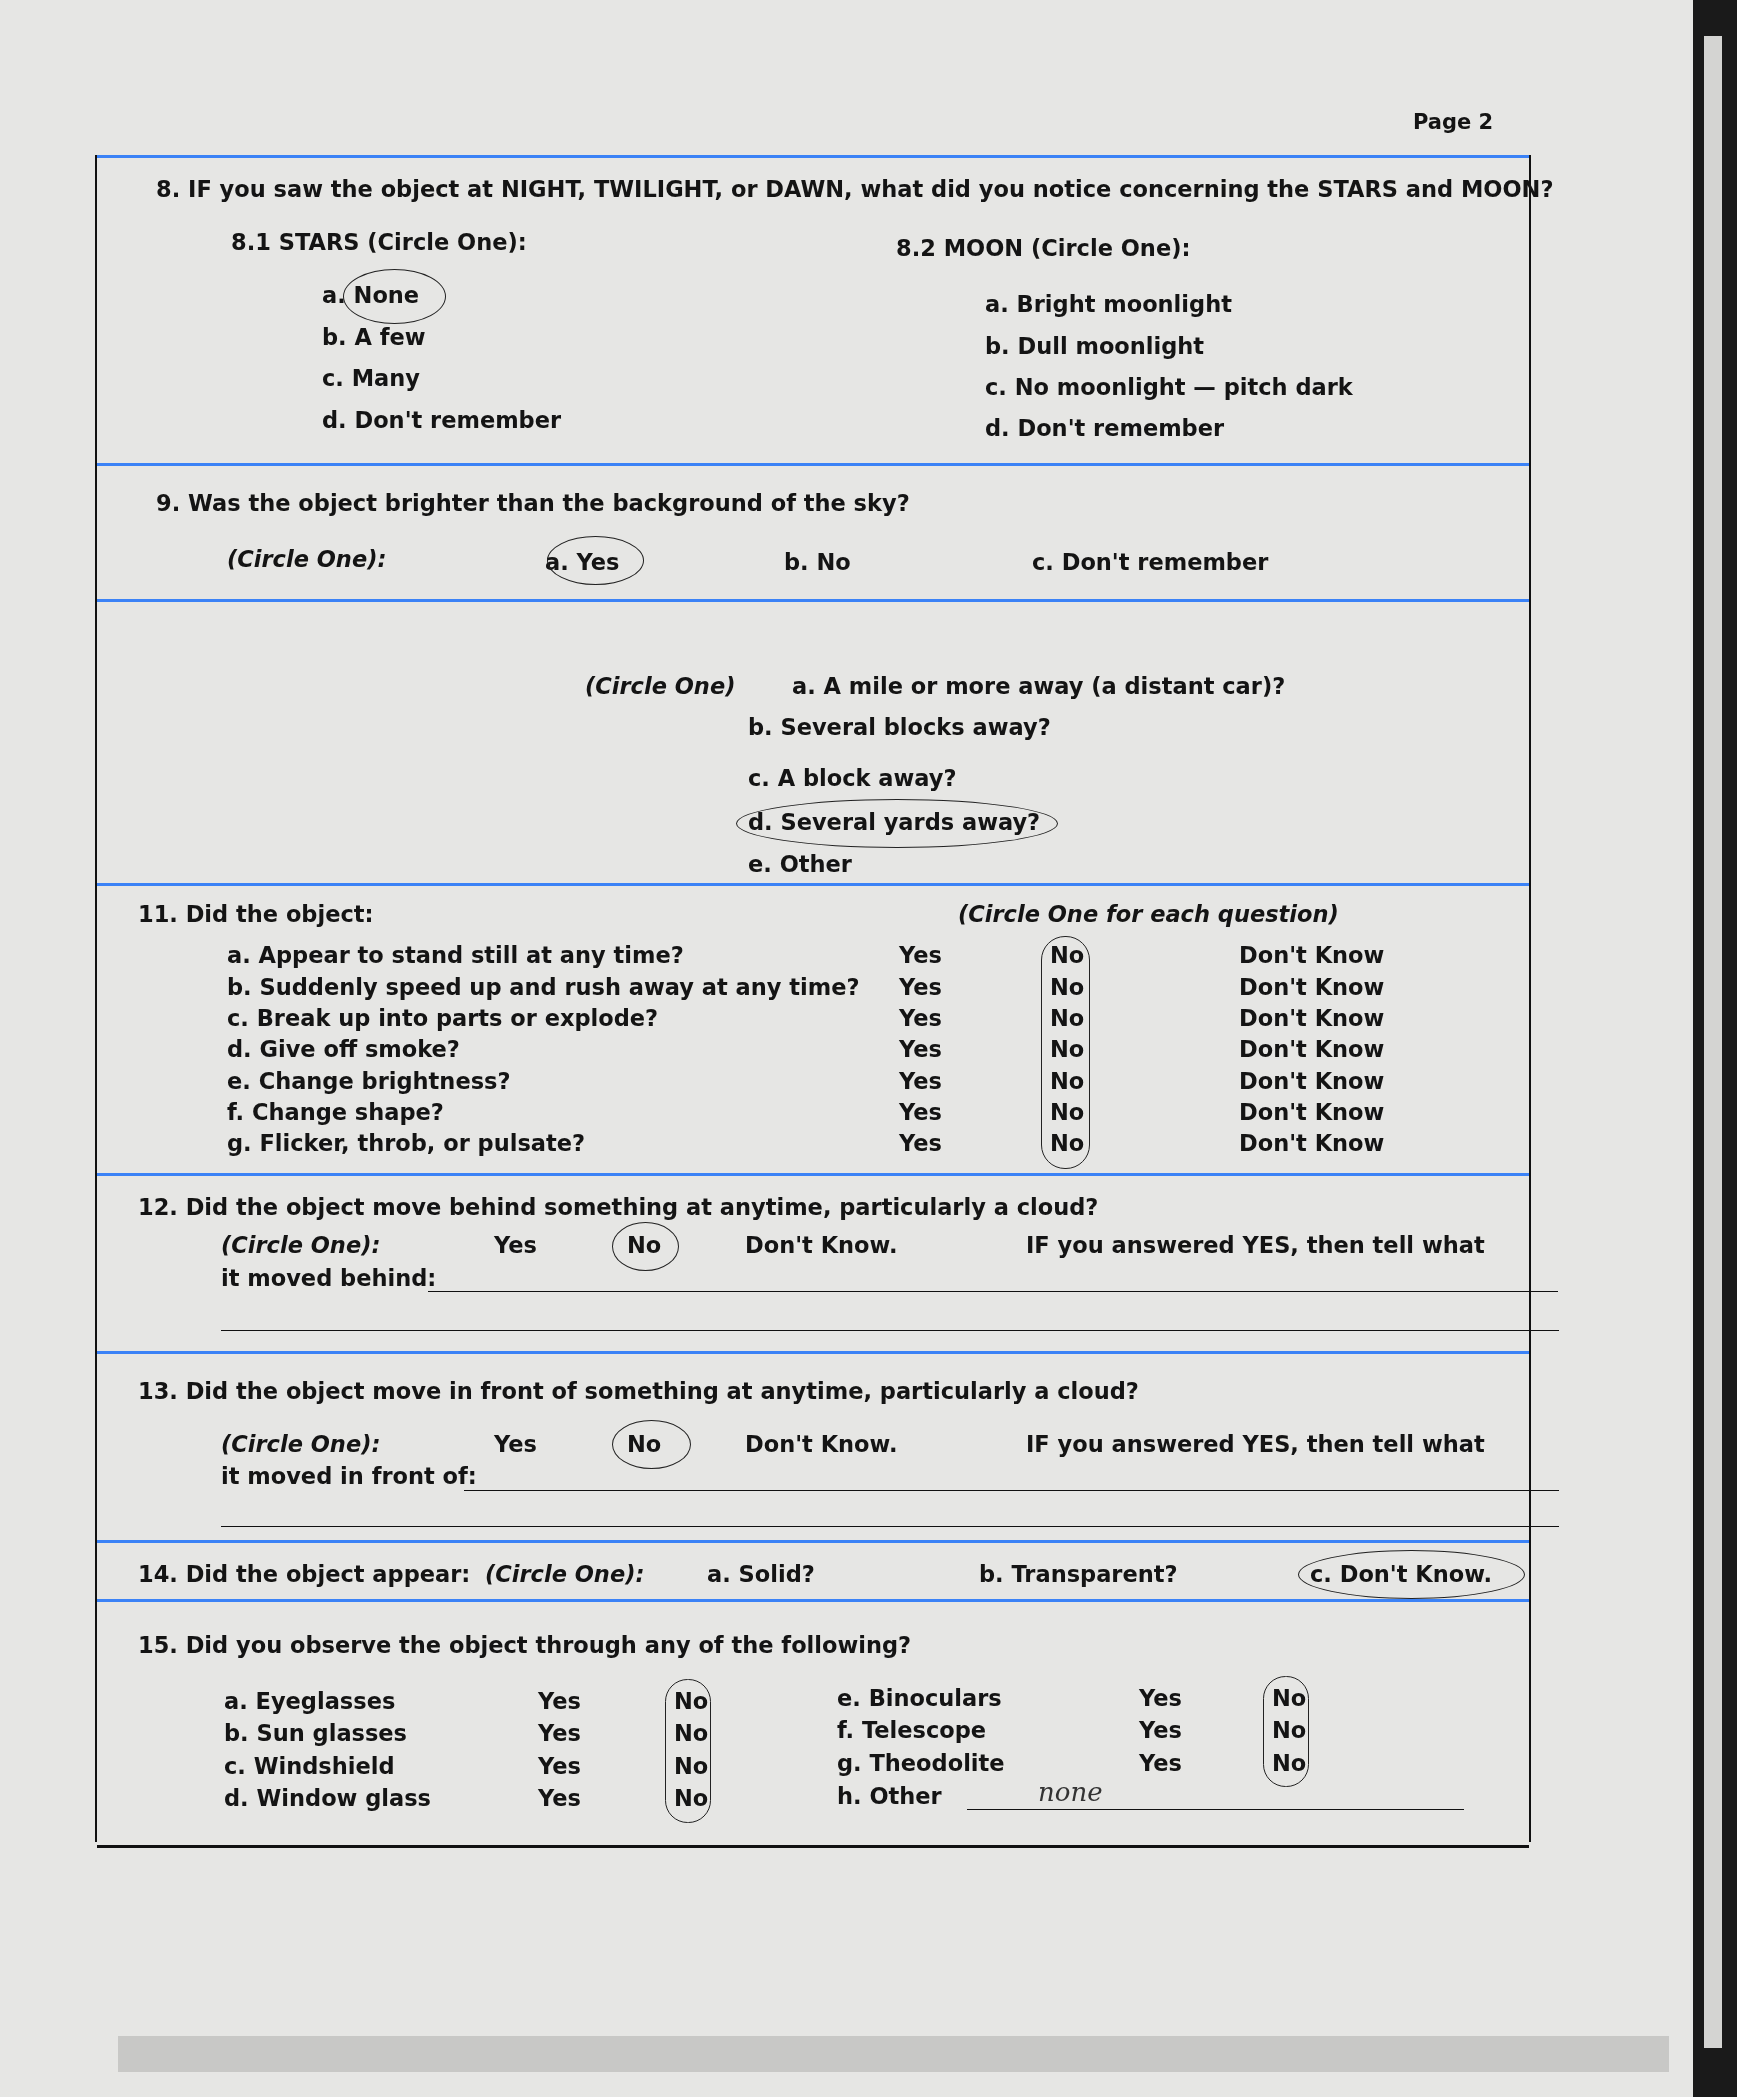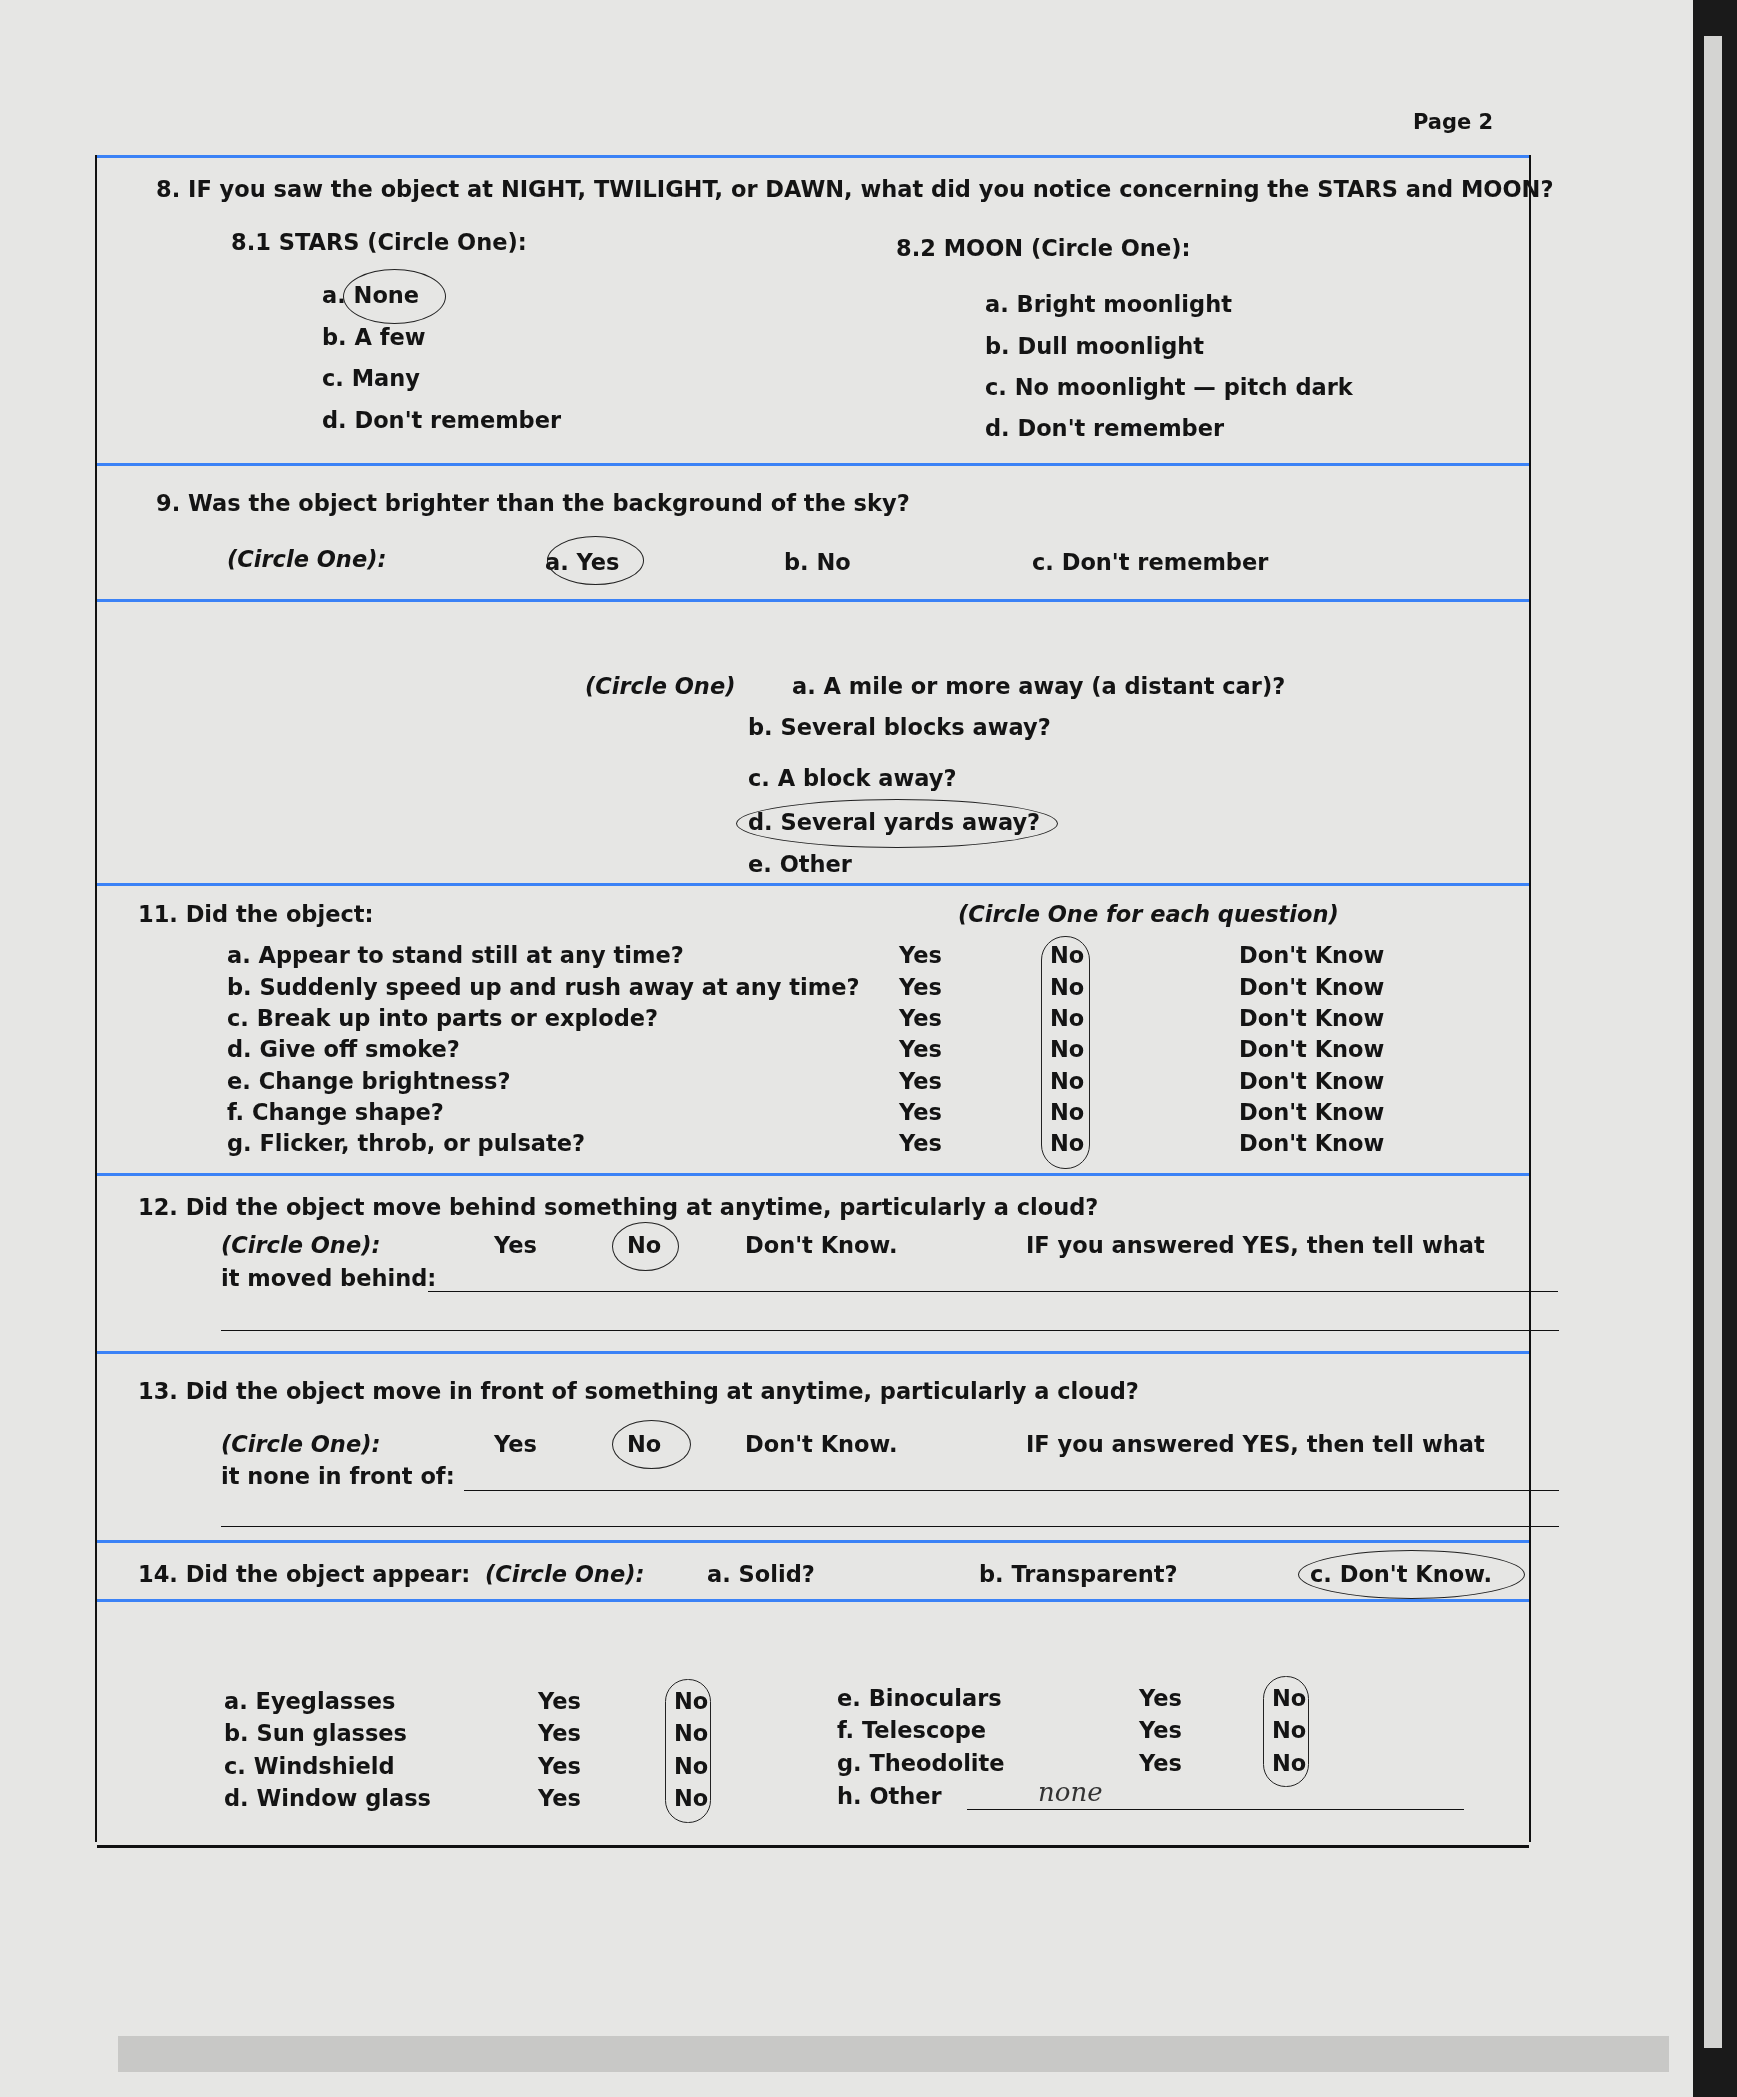--- a/index.html
+++ b/index.html
@@ -111,35 +111,36 @@
   </div>
 
   <div class="sec" style="top:1196px;height:189px;">
     <div class="t" style="left:41px;top:24px;">13.  Did the object move in front of something at anytime, particularly a cloud?</div>
     <div class="t it" style="left:124px;top:77px;">(Circle One):</div>
     <div class="t" style="left:397px;top:77px;">Yes</div>
     <div class="t" style="left:530px;top:77px;">No</div>
     <div class="circ" style="left:515px;top:66px;width:77px;height:47px;"></div>
     <div class="t" style="left:648px;top:77px;">Don't Know.</div>
     <div class="t" style="left:929px;top:77px;">IF you answered YES, then tell what</div>
-    <div class="t" style="left:124px;top:109px;">it none in front of:</div>
+    <div class="t" style="left:124px;top:109px;">it moved in front of:</div>
     <div class="line" style="left:367px;top:136px;width:1095px;"></div>
     <div class="line" style="left:124px;top:172px;width:1338px;"></div>
   </div>
 
   <div class="sec" style="top:1385px;height:59px;">
     <div class="t" style="left:41px;top:18px;">14.  Did the object appear:</div>
     <div class="t it" style="left:388px;top:18px;">(Circle One):</div>
     <div class="t" style="left:610px;top:18px;">a.  Solid?</div>
     <div class="t" style="left:882px;top:18px;">b.  Transparent?</div>
     <div class="t" style="left:1213px;top:18px;">c.  Don't Know.</div>
     <div class="circ" style="left:1201px;top:7px;width:225px;height:47px;"></div>
   </div>
 
   <div class="sec" style="top:1444px;height:243px;border-bottom:3px solid #111;">
+    <div class="t" style="left:41px;top:30px;">15.  Did you observe the object through any of the following?</div>
     <div class="t" style="left:127px;top:86px;">a.  Eyeglasses</div>
     <div class="t" style="left:127px;top:118px;">b.  Sun glasses</div>
     <div class="t" style="left:127px;top:151px;">c.  Windshield</div>
     <div class="t" style="left:127px;top:183px;">d.  Window glass</div>
     <div class="t" style="left:441px;top:86px;">Yes</div>
     <div class="t" style="left:441px;top:118px;">Yes</div>
     <div class="t" style="left:441px;top:151px;">Yes</div>
     <div class="t" style="left:441px;top:183px;">Yes</div>
     <div class="t" style="left:577px;top:86px;">No</div>
     <div class="t" style="left:577px;top:118px;">No</div>

